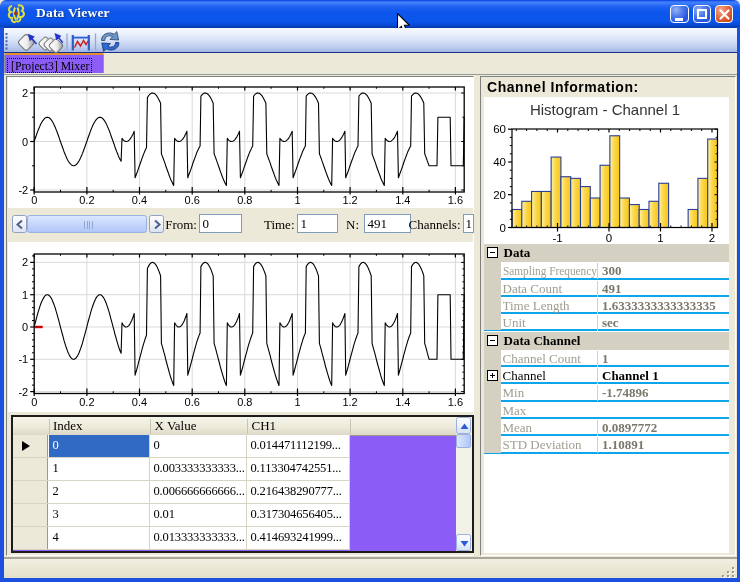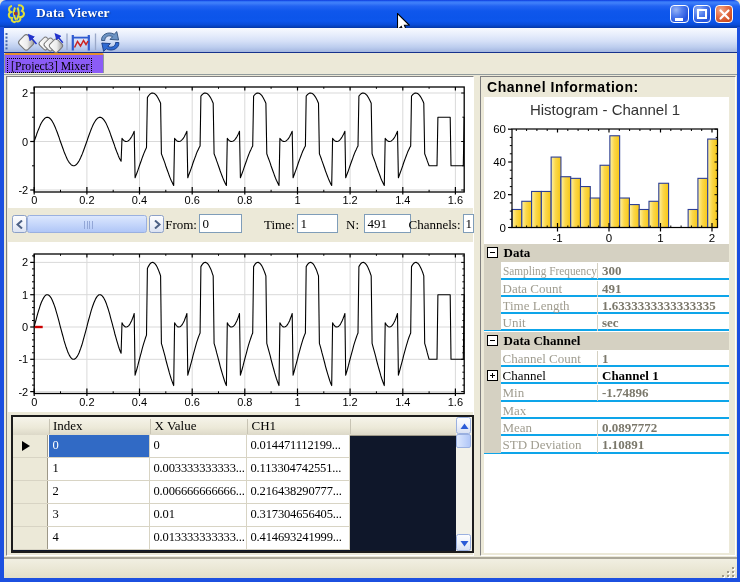--- a/index.html
+++ b/index.html
@@ -38,21 +38,21 @@
 .sbtn { position:absolute; top:215px; height:18px; border:1px solid #8ca0c8; border-radius:2.5px;
   background:linear-gradient(180deg,#fdfdfe 0%,#f0f3fb 50%,#dbe2f2 100%); }
 #sthumb { position:absolute; left:27px; top:215px; width:120px; height:18px; border:1px solid #9ab0e0; border-radius:2.5px;
   background:linear-gradient(180deg,#dce7fd 0%,#c6d7fb 50%,#b0c6f7 100%); }
 #sgrip { position:absolute; left:56px; top:5px; width:9px; height:8px;
   background:repeating-linear-gradient(90deg,#93a7d7 0px,#93a7d7 1px,transparent 1px,transparent 2.6px); }
 .ctl-label { position:absolute; top:216.5px; font-size:13px; color:#000; text-align:right; }
 .ctl-input { position:absolute; top:213.5px; height:19.8px; background:#fff; border:1px solid #7f9db9; font-size:13px;
   font-family:"Liberation Serif", serif; padding:1.5px 0 0 3px; }
 
-#dtable { position:absolute; left:10.5px; top:414.5px; width:463px; height:138.5px; background:#0f172a; border:2px solid #1c1c1c; }
+#dtable { position:absolute; left:10.5px; top:414.5px; width:463px; height:138.5px; background:#8b5cf6; border:2px solid #1c1c1c; }
 #thead { position:absolute; left:0; top:0; width:459px; height:19px;
   background:linear-gradient(180deg,#f6f4ea 0%,#ece9d8 60%,#dcd8c8 100%); border-bottom:1px solid #9d9888; }
 .th { position:absolute; top:1.5px; font-size:13px; color:#000; }
 .thsep { position:absolute; top:2px; width:1px; height:15px; background:#c8c4b4; }
 .trow { position:absolute; left:0; width:337.5px; background:#fff; border-bottom:1px solid #d8d4c4; }
 .rowhdr { position:absolute; left:0; top:0; width:35px; height:100%; background:#ece9d8; border-right:1.5px solid #9d9888; }
 .tri { position:absolute; left:9px; top:6px; width:0; height:0; border-left:8px solid #000; border-top:5px solid transparent; border-bottom:5px solid transparent; }
 .tc { position:absolute; top:0; height:100%; font-size:12.5px; letter-spacing:-0.15px; color:#000; padding:2.5px 0 0 3.5px; border-right:1px solid #d8d4c4; overflow:hidden; white-space:nowrap; }
 .tc1 { left:36.5px; width:101px; }
 .tc2 { left:137.5px; width:97px; }

